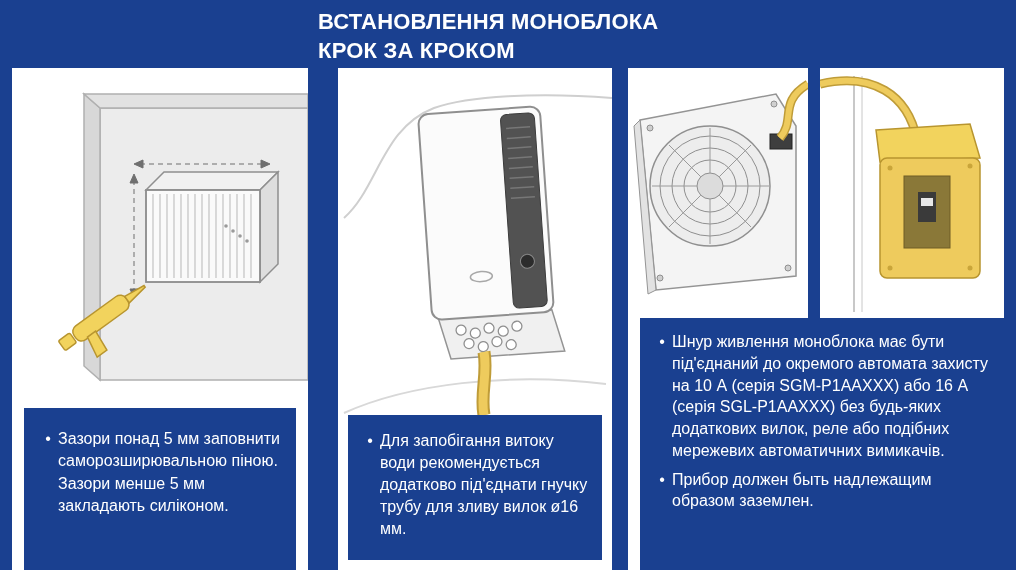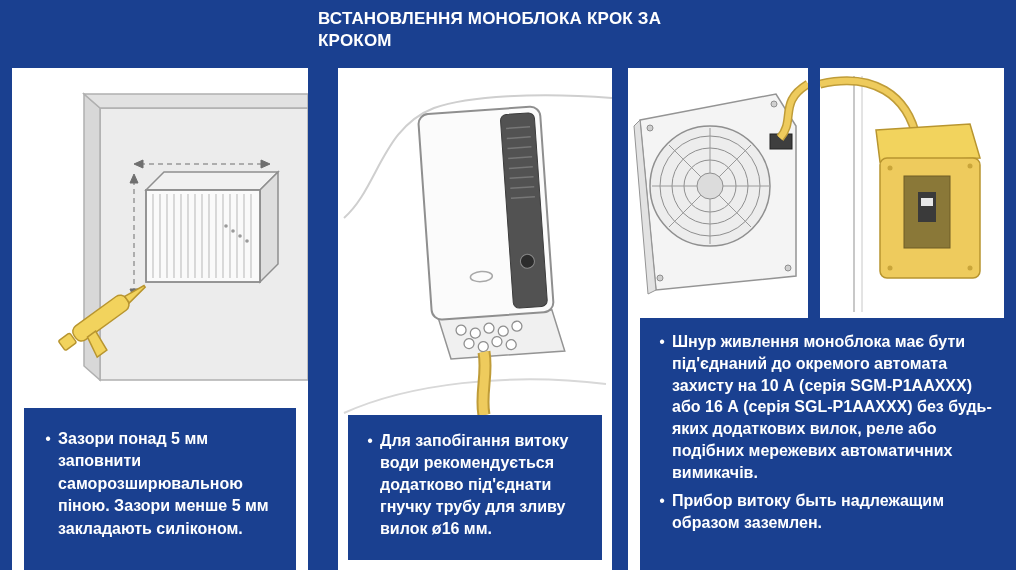--- a/index.html
+++ b/index.html
@@ -2,21 +2,21 @@
 <html><head>
 <meta charset="utf-8">
 <style>
   html,body { margin:0; padding:0; background:#1a4090; }
   .page {
     position:relative; width:1016px; height:570px; overflow:hidden;
     background:#1a4090; font-family:"Liberation Sans", sans-serif;
   }
   .title {
     position:absolute; left:318px; top:8px; width:400px; margin:0;
-    color:#ffffff; font-size:17px; font-weight:700; line-height:1.3;
+    color:#ffffff; font-size:22px; font-weight:700; line-height:1.3;
     letter-spacing:0.2px;
   }
   .panel { position:absolute; top:68px; height:502px; background:#ffffff; }
   .panel1 { left:12px;  width:296px; }
   .panel2 { left:338px; width:274px; }
   .panel3 { left:628px; width:376px; }
   .illus { position:absolute; left:0; top:0; }
   .divider {
     position:absolute; left:180px; top:0; width:12px; height:250px;
     background:#1a4090;
@@ -26,21 +26,21 @@
     font-size:16px; line-height:1.4; box-sizing:border-box;
   }
   .note1 { left:12px; right:12px; top:340px; bottom:0; padding:20px 14px; }
   .note2 { left:10px; right:10px; top:347px; bottom:10px; padding:15px 12px; line-height:1.38; }
   .note3 { left:12px; right:0;  top:250px; bottom:0; padding:13px 12px; line-height:1.36; }
   .bullet-row { display:flex; align-items:flex-start; }
   .bullet-row + .bullet-row { margin-top:7px; }
   .bullet {
     flex:0 0 20px; width:20px; text-align:center; color:#ffffff;
   }
-  .note-text { flex:1;font-weight:bold; }
+  .note-text { flex:1; }
 </style>
 </head>
 <body>
 
 <div class="page">
 
   <h1 class="title">ВСТАНОВЛЕННЯ МОНОБЛОКА КРОК ЗА КРОКОМ</h1>
 
   <section class="panel panel1">
     <div class="illus">
@@ -211,18 +211,18 @@
         </g>
       </svg>
     </div>
     <div class="note note3">
       <div class="bullet-row">
         <span class="bullet">•</span>
         <span class="note-text">Шнур живлення моноблока має бути під'єднаний до окремого автомата захисту на 10 А (серія SGM-P1AAXXX) або 16 А (серія SGL-P1AAXXX) без будь-яких додаткових вилок, реле або подібних мережевих автоматичних вимикачів.</span>
       </div>
       <div class="bullet-row">
         <span class="bullet">•</span>
-        <span class="note-text">Прибор витоку быть надлежащим образом заземлен.</span>
+        <span class="note-text">Прибор должен быть надлежащим образом заземлен.</span>
       </div>
     </div>
   </section>
 
 </div>
 
 </body></html>

